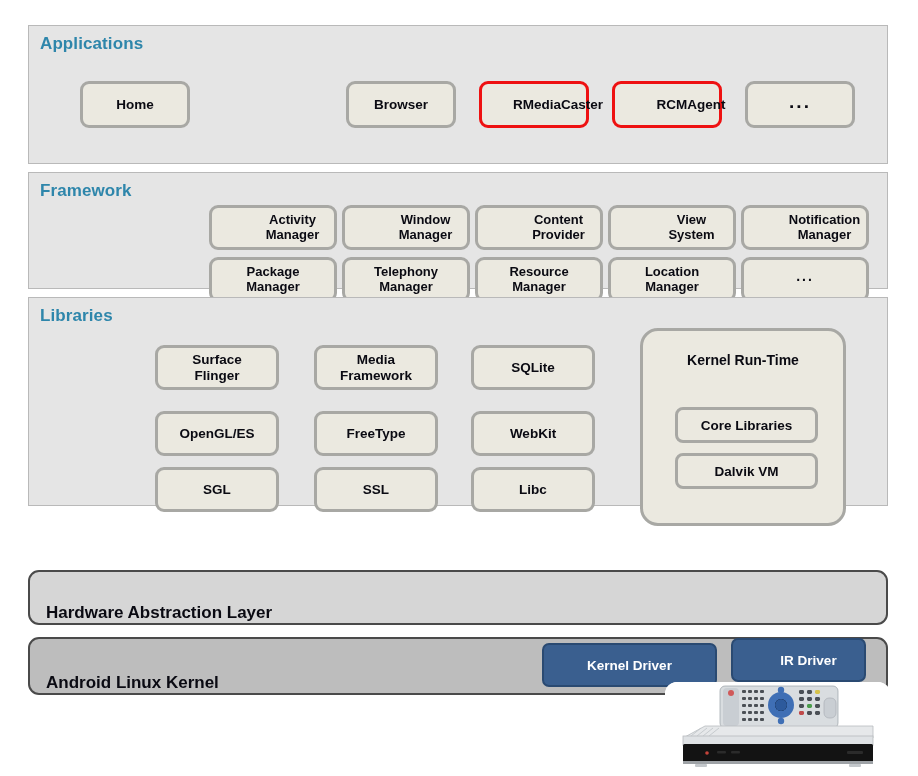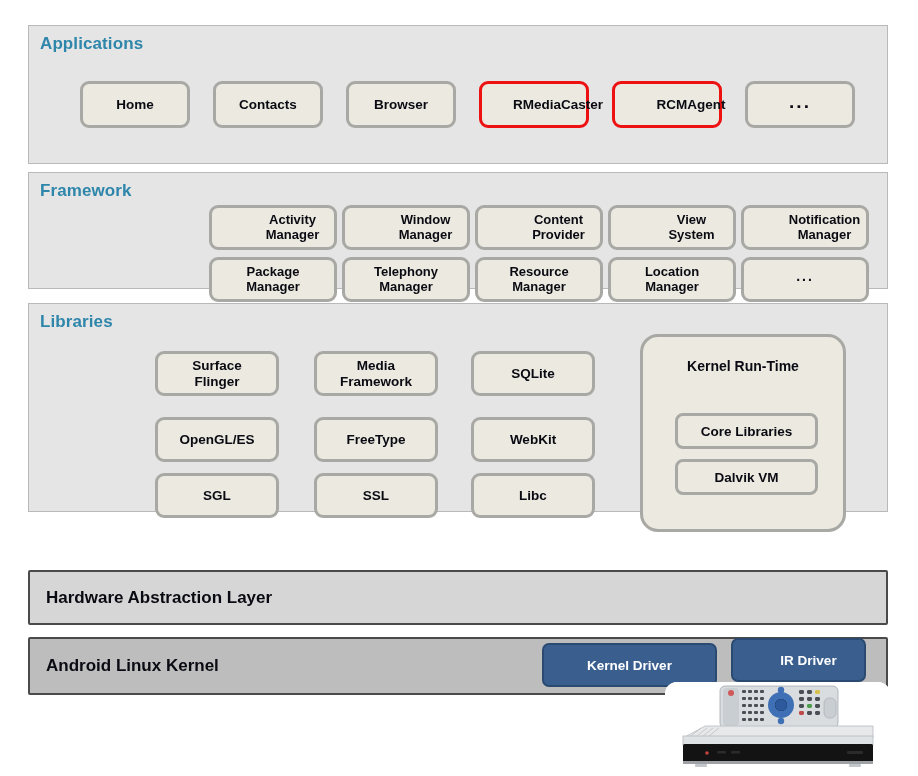--- a/index.html
+++ b/index.html
@@ -34,21 +34,21 @@
     left: 11px; top: 8px;
     font-size: 17px;
     font-weight: bold;
     color: #2e86ab;
     letter-spacing: .1px;
     white-space: nowrap;
   }
 
   #panel-applications { top: 0;   height: 139px; }
   #panel-framework    { top: 147px; height: 117px; }
-  #panel-libraries    { top: 278px; height: 209px; }
+  #panel-libraries    { top: 272px; height: 209px; }
 
   
   .box {
     position: absolute;
     box-sizing: border-box;
     background: #ebe9e0;
     border: 3px solid #a8a8a4;
     border-radius: 9px;
     display: flex;
     align-items: center;
@@ -122,23 +122,23 @@
   #art-core   { top: 76px; }
   #art-dalvik { top: 122px; }
 
   
   .layer-bar {
     position: absolute;
     left: 0;
     width: 860px;
     box-sizing: border-box;
     border: 2px solid #4a4a4a;
-    border-radius: 2px;
+    border-radius: 11px;
     display: flex;
-    align-items: center;
+    align-items: flex-end;
   }
   .layer-bar .layer-title {
     margin-left: 16px;
     font-size: 17px;
     font-weight: bold;
     color: #0a0a12;
   }
   #layer-hal {
     top: 545px; height: 55px;
     background: #d6d6d6;
@@ -180,21 +180,20 @@
 </style>
 </head>
 <body>
 
 <div id="diagram">
 
   <div class="panel" id="panel-applications">
     <div class="panel-label">Applications</div>
 
     <div class="box app-box" style="left:51px">Home</div>
-    <div class="box app-box" style="left:184px">Contacts</div>
     <div class="box app-box" style="left:317px">Browser</div>
     <div class="box app-box highlight" style="left:450px">RMediaCaster</div>
     <div class="box app-box highlight" style="left:583px">RCMAgent</div>
     <div class="box app-box dots" style="left:716px">...</div>
   </div>
 
   <div class="panel" id="panel-framework">
     <div class="panel-label">Framework</div>
 
     <div class="box fw-box fw-row1" style="left:180px">Activity

